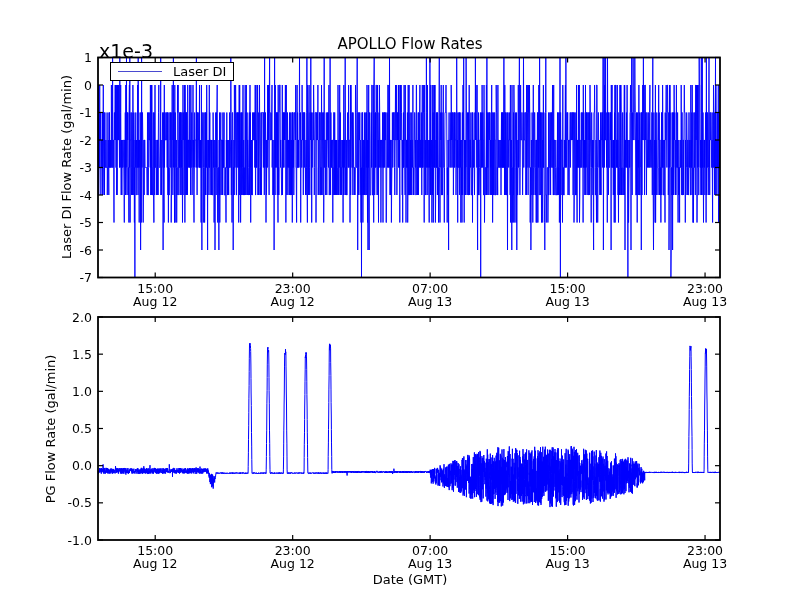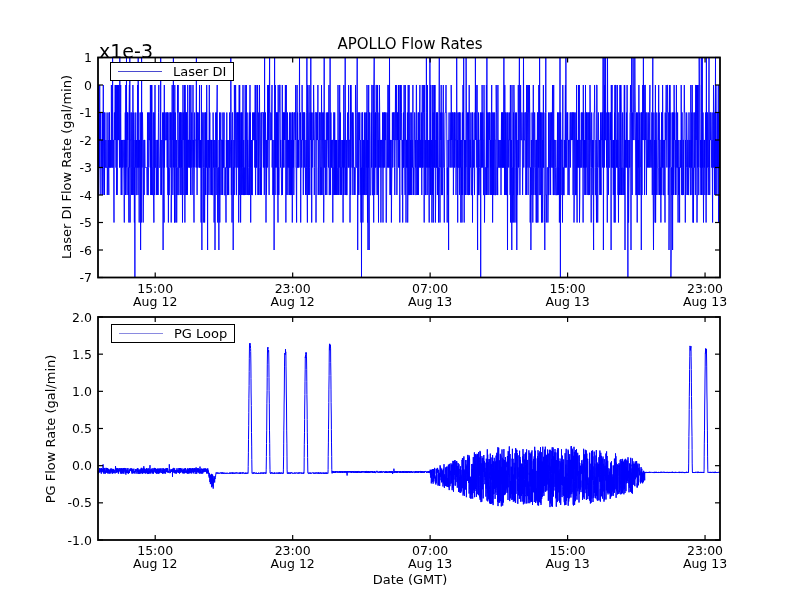--- a/index.html
+++ b/index.html
@@ -130,17 +130,13 @@
   <div class="title">APOLLO Flow Rates</div>
   <div class="offset">x1e-3</div>
   <div class="ylab" style="left:66px;top:167px">Laser DI Flow Rate (gal/min)</div>
   <div class="ylab" style="left:50px;top:429px">PG Flow Rate (gal/min)</div>
   <div class="xlab">Date (GMT)</div>
 
   <div class="legend" style="left:110px;top:62px">
     <span class="lline" id="lline0" style="border-top-color: rgb(74, 74, 208);"></span>
     <span class="ltext">Laser DI</span>
   </div>
-  <div class="legend" style="left:111px;top:324px">
-    <span class="lline" id="lline1" style="border-top-color: rgb(138, 138, 224);"></span>
-    <span class="ltext">PG Loop</span>
-  </div>
 </div>
 
 </body></html>

